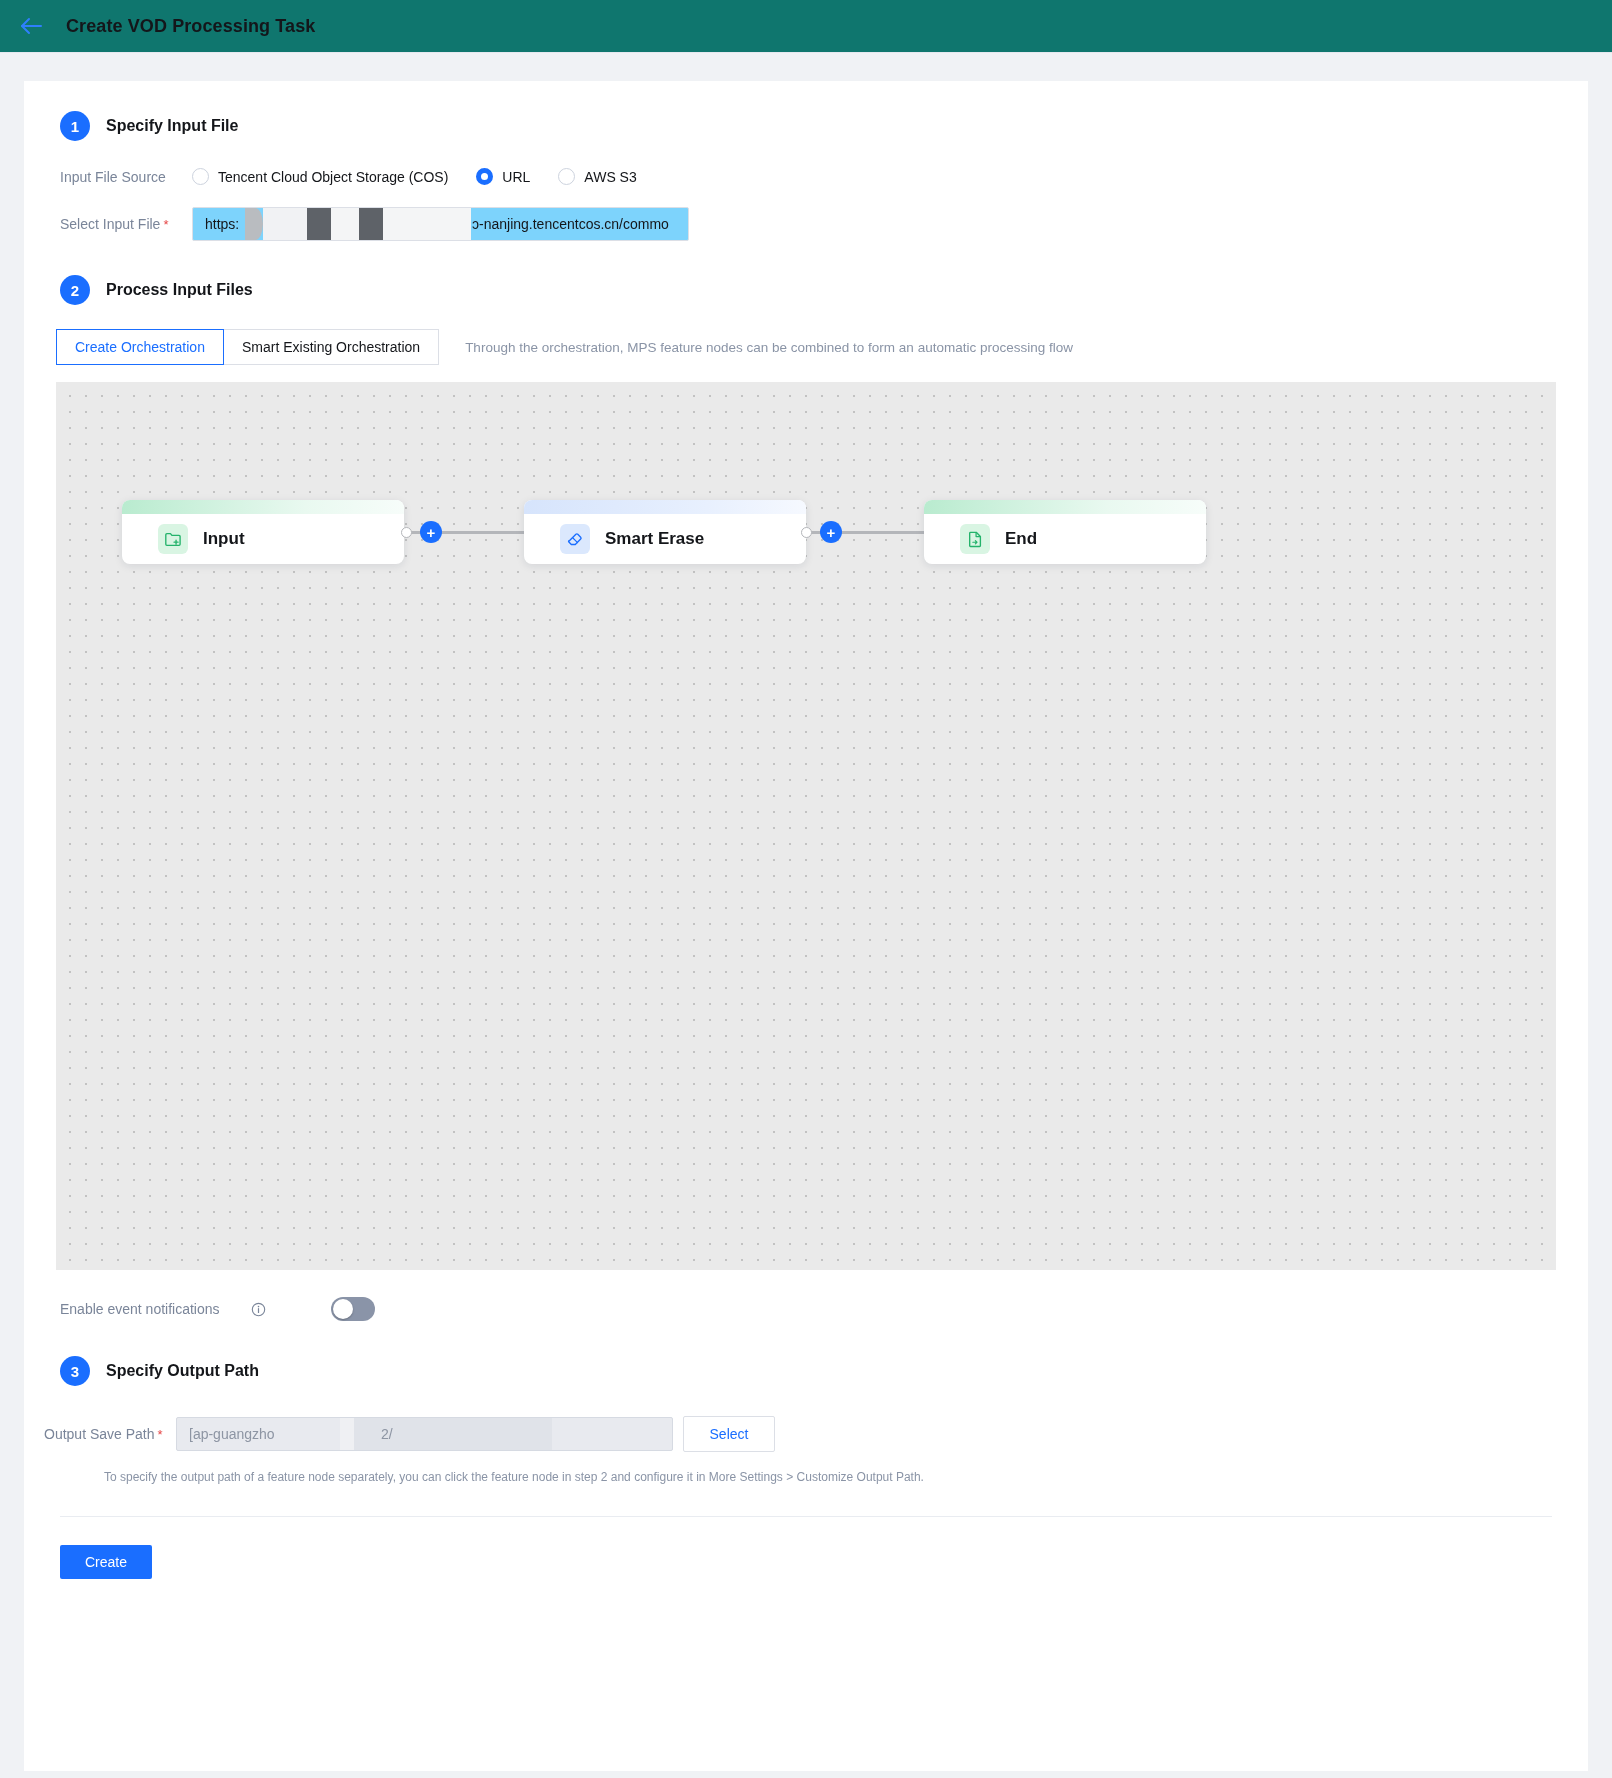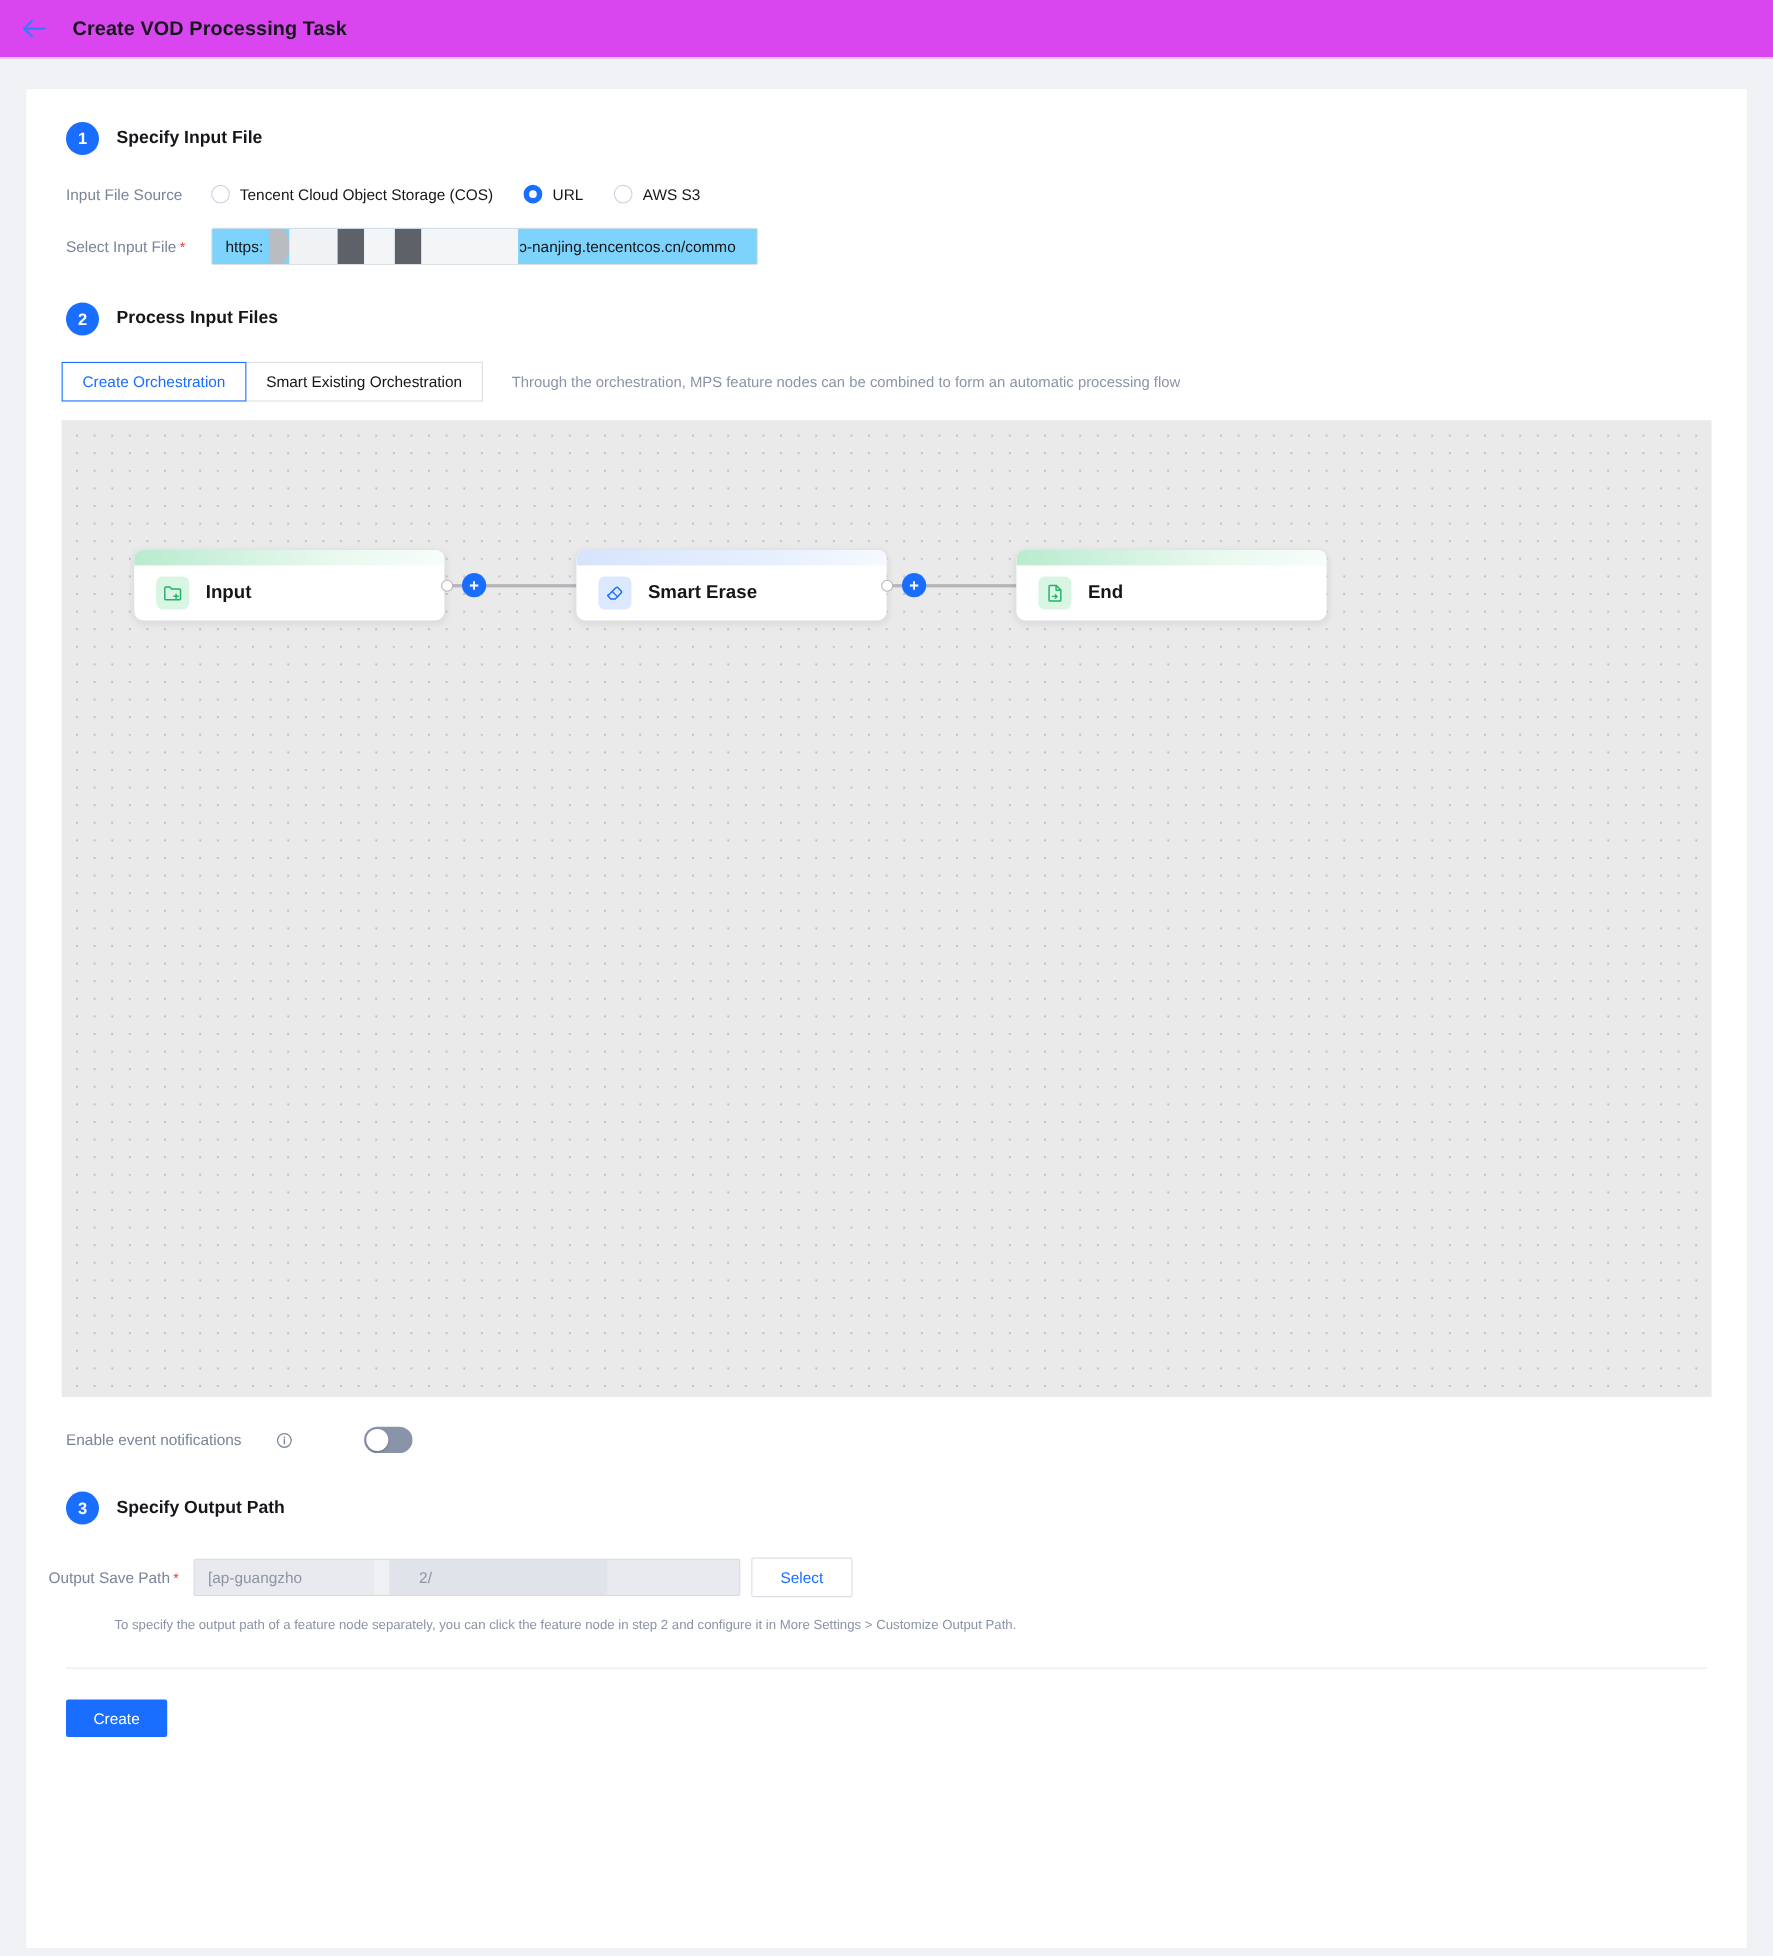--- a/index.html
+++ b/index.html
@@ -7,21 +7,21 @@
     width: 1612px;
     height: 1778px;
     background: #f0f2f5;
     font-family: "Liberation Sans", sans-serif;
     -webkit-font-smoothing: antialiased;
   }
 
   
   .topbar {
     height: 53px;
-    background: #d946ef;
+    background: #0f766e;
     border-bottom: 1px solid #e5e8ef;
     display: flex;
     align-items: center;
     padding-left: 14px;
   }
   .back-arrow {
     width: 34px; height: 34px;
     display: flex; align-items: center; justify-content: center;
     cursor: pointer;
     color: #2f7ffc;
@@ -192,20 +192,21 @@
   }
 
   .node {
     position: absolute;
     background: #ffffff;
     border-radius: 8px;
     box-shadow: 0 2px 8px rgba(20,30,60,.10);
     display: flex;
     align-items: center;
     overflow: hidden;
+    padding-left: 16px;
   }
   .node-stripe {
     position: absolute;
     top: 0; left: 0; right: 0;
     height: 14px;
   }
   .node-stripe.green { background: linear-gradient(90deg,#b9ebcf 0%, #e9f9f0 65%, #f7fdfa 100%); }
   .node-stripe.blue  { background: linear-gradient(90deg,#d6e4fc 0%, #e8f0fe 65%, #f6f9ff 100%); }
   .node-inner {
     display: flex;

